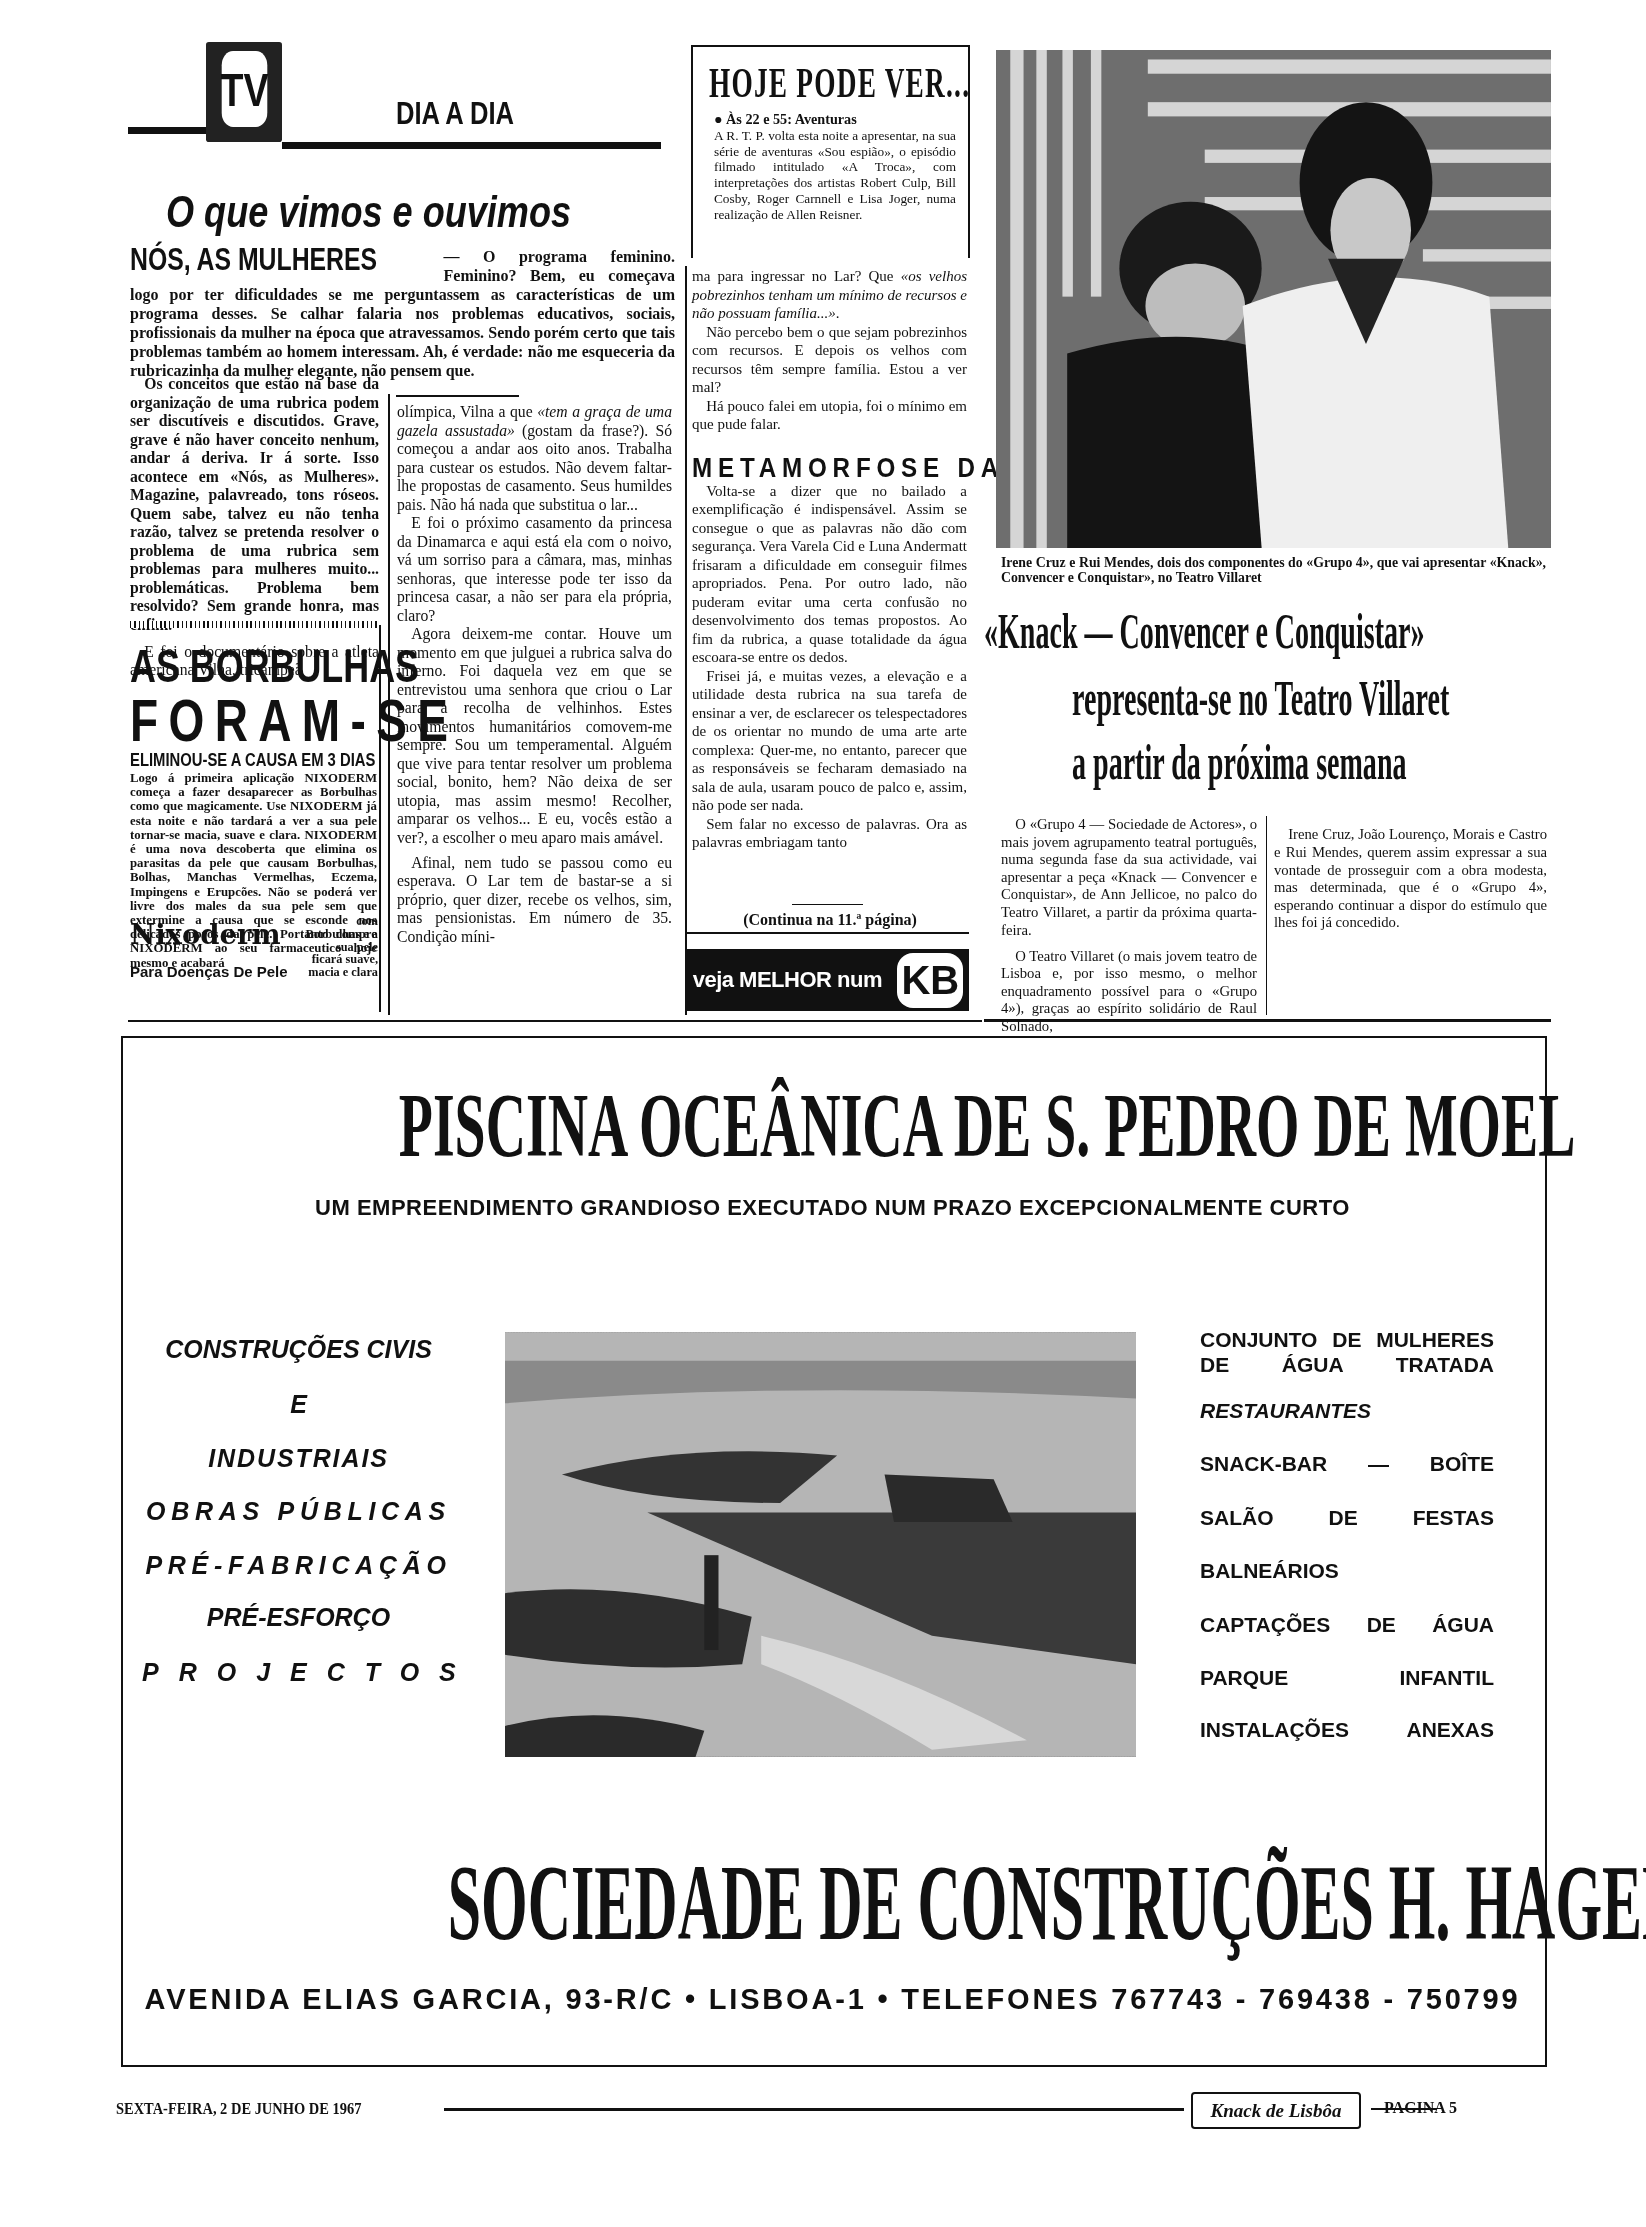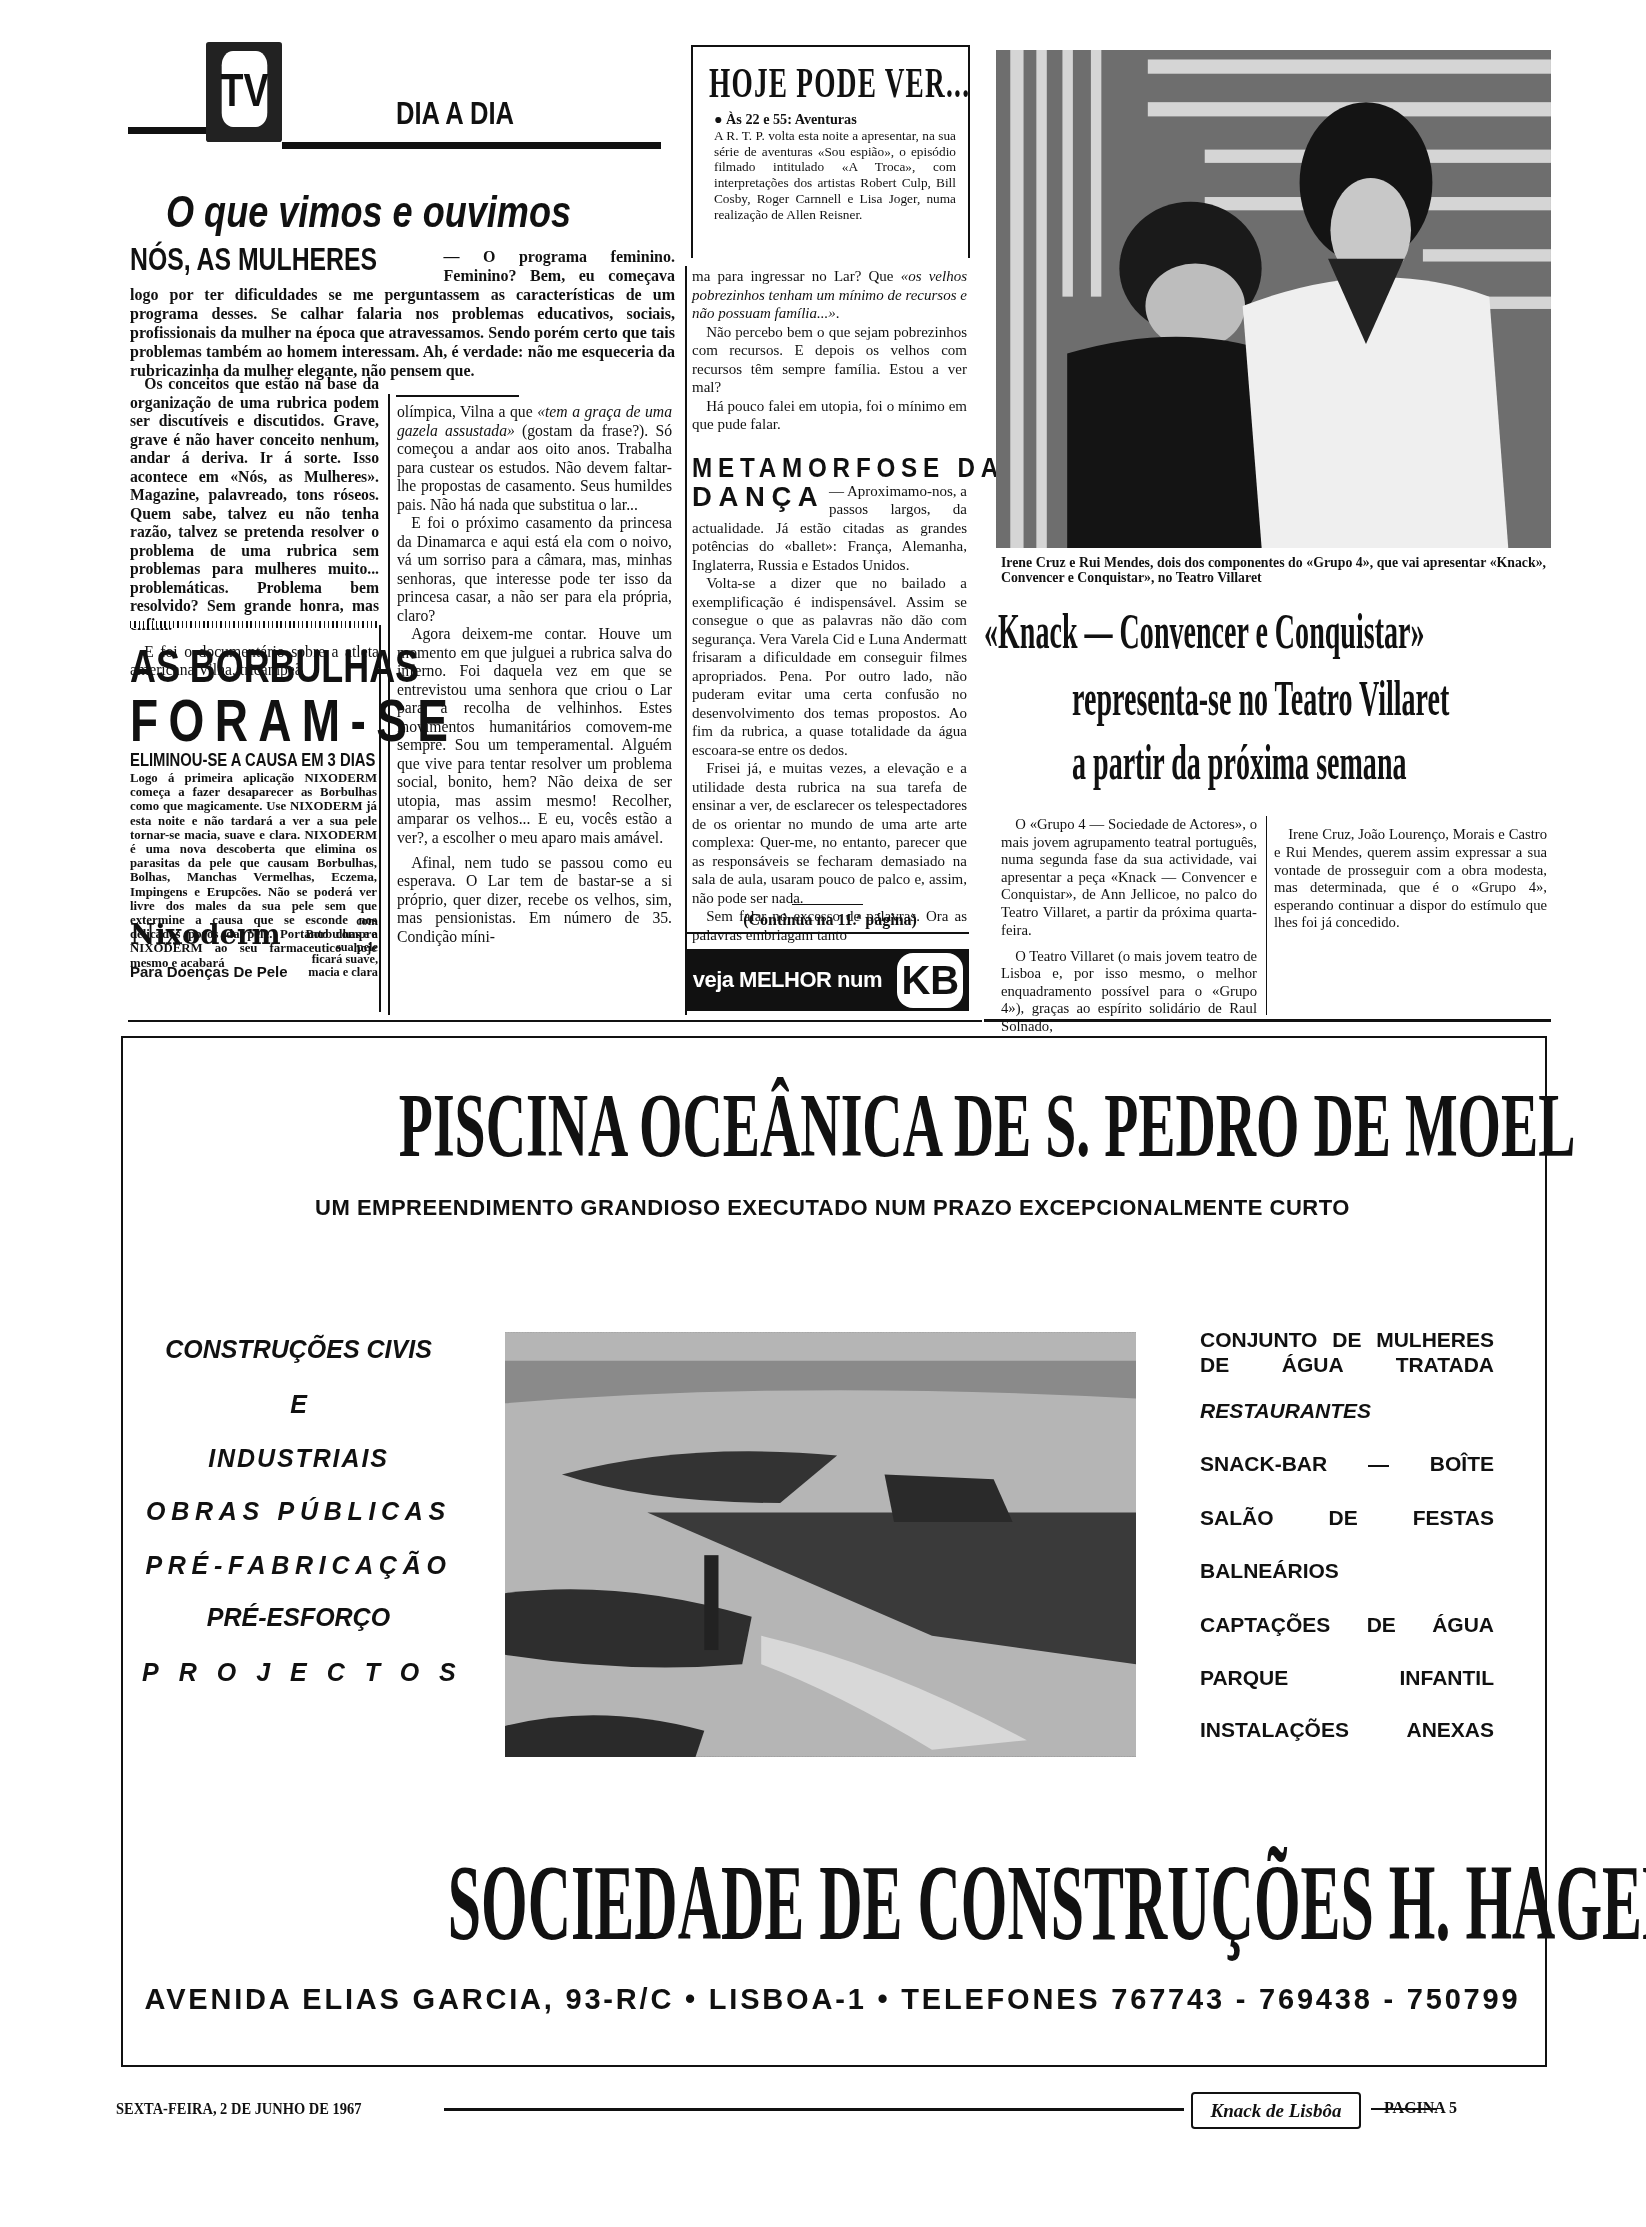--- a/index.html
+++ b/index.html
@@ -98,24 +98,20 @@
 <div class="abs" id="hoje-title">HOJE PODE VER...</div>
 <div class="abs" id="hoje-sub">● Às 22 e 55: Aventuras</div>
 <div class="abs" id="hoje-body">A R. T. P. volta esta noite a apresentar, na sua série de aventuras «Sou espião», o episódio filmado intitulado «A Troca», com interpretações dos artistas Robert Culp, Bill Cosby, Roger Carnnell e Lisa Joger, numa realização de Allen Reisner.</div>
 
 <div class="vrule" style="left:685px;top:266px;height:749px;"></div>
 <div class="abs txt" style="left:692px;top:267px;width:275px;font-size:15px;">
   <p style="text-indent:0;"><span>ma para ingressar no Lar? Que </span><span class="ital">«os velhos pobrezinhos tenham um mínimo de recursos e não possuam família...»</span><span>.</span></p>
   <p>Não percebo bem o que sejam pobrezinhos com recursos. E depois os velhos com recursos têm sempre família. Estou a ver mal?</p>
   <p>Há pouco falei em utopia, foi o mínimo em que pude falar.</p>
   <div style="margin-top:19px;font-family:'Liberation Sans',sans-serif;font-weight:bold;font-size:27.5px;line-height:29px;letter-spacing:6.6px;transform:scaleX(.88);transform-origin:left;white-space:nowrap;">METAMORFOSE DA</div>
-  <div style="text-indent:0;">
-    <span style="float:left;font-family:'Liberation Sans',sans-serif;font-weight:bold;font-size:27.5px;line-height:29px;letter-spacing:6.6px;margin-right:4.7px;">DANÇA</span>
-    <span>— Aproximamo-nos, a passos largos, da actualidade. Já estão citadas as grandes potências do «ballet»: França, Alemanha, Inglaterra, Russia e Estados Unidos.</span>
-  </div>
   <p>Volta-se a dizer que no bailado a exemplificação é indispensável. Assim se consegue o que as palavras não dão com segurança. Vera Varela Cid e Luna Andermatt frisaram a dificuldade em conseguir filmes apropriados. Pena. Por outro lado, não puderam evitar uma certa confusão no desenvolvimento dos temas propostos. Ao fim da rubrica, a quase totalidade da água escoara-se entre os dedos.</p>
   <p>Frisei já, e muitas vezes, a elevação e a utilidade desta rubrica na sua tarefa de ensinar a ver, de esclarecer os telespectadores de os orientar no mundo de uma arte arte complexa: Quer-me, no entanto, parecer que as responsáveis se fecharam demasiado na sala de aula, usaram pouco de palco e, assim, não pode ser nada.</p>
   <p>Sem falar no excesso de palavras. Ora as palavras embriagam tanto</p>
 </div>
 <div class="rule" style="left:792px;top:904px;width:71px;height:1.4px;"></div>
 <div class="abs bold" style="left:721px;top:911px;width:218px;text-align:center;font-size:16px;">(Continua na 11.ª página)</div>
 <div class="rule" style="left:687px;top:932px;width:282px;height:2.4px;"></div>
 
 <div class="abs" id="kb-ad">
   <span id="kb-text">veja MELHOR num</span>

